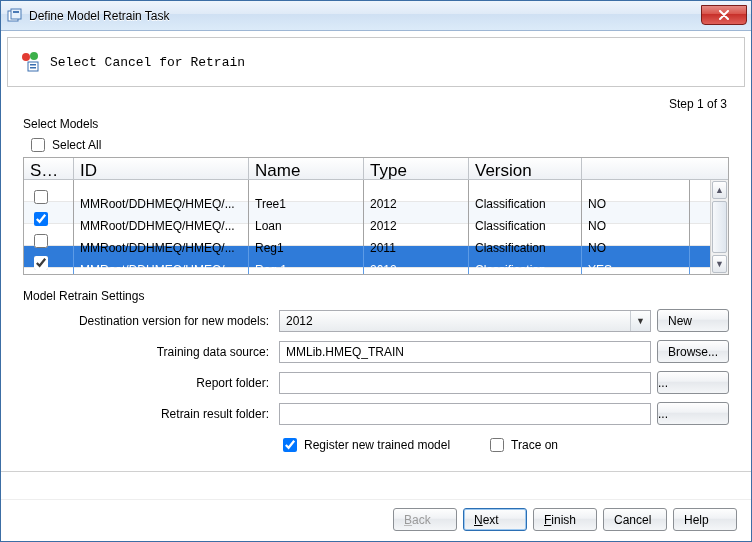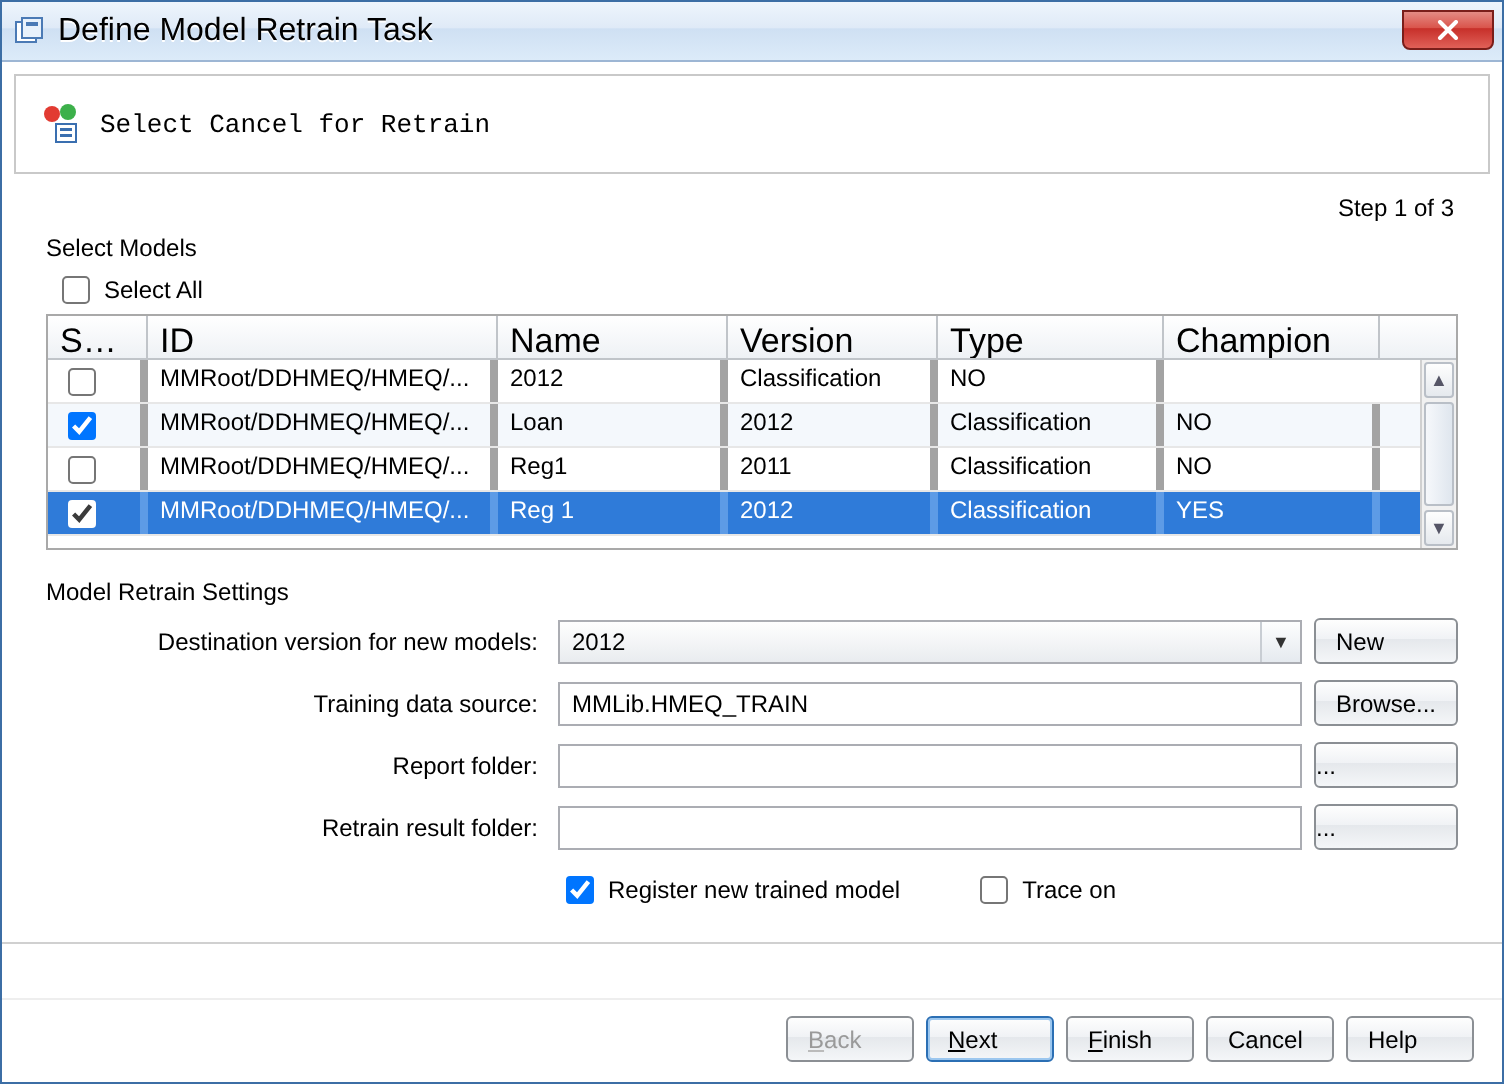--- a/index.html
+++ b/index.html
@@ -26,21 +26,21 @@
     padding: 0 0 0 6px;
   }
   .titlebar .app-icon {
     width: 16px; height: 16px;
     margin-right: 6px;
     display: inline-flex; align-items: center; justify-content: center;
   }
   .titlebar .title {
     flex: 1;
     color: #000;
-    font-size: 16px;
+    font-size: 12px;
     text-shadow: 0 1px 0 #fff;
   }
   .titlebar .win-btn {
     width: 46px; height: 20px;
     background: linear-gradient(to bottom, #e48b84 0%, #d9534a 45%, #c7302a 46%, #e06058 100%);
     border: 1px solid #7a1e1a;
     border-bottom-left-radius: 4px;
     border-bottom-right-radius: 4px;
     color: #fff;
     display: flex; align-items: center; justify-content: center;
@@ -119,22 +119,22 @@
   }
   .grid-rows { flex: 1; }
   .grid-row {
     display: grid;
     grid-template-columns: 50px 175px 115px 105px 113px 108px;
     height: 22px;
     border-bottom: 1px solid #e7e7e7;
     font-size: 12px;
   }
   .grid-row > div {
-    border-right: 4px solid #a3a3a3;
-    padding: 2px 6px;
+    border-right: 1px solid #a3a3a3;
+    padding: 17px 6px;
     white-space: nowrap; overflow: hidden; text-overflow: ellipsis;
   }
   .grid-row .cell-check { display:flex; align-items:center; justify-content:flex-start; padding-left: 6px; }
   .grid-row .cell-check input { width: 14px; height: 14px; }
   .row-alt { background: #f4f8fc; }
   .row-sel {
     background: #2f7bd9;
     color: #fff;
   }
   .row-sel > div { border-right-color: #5d9be6; }
@@ -278,32 +278,32 @@
   <div class="select-all-row">
     <input type="checkbox" style="">
     <span>Select All</span>
   </div>
 
   <div class="grid-wrap">
     <div class="grid-head">
       <div>Sel...</div>
       <div>ID</div>
       <div>Name</div>
+      <div>Type</div>
       <div>Version</div>
-      <div>Type</div>
-      <div>Champion</div>
       <div></div>
     </div>
     <div class="grid-body">
       <div class="grid-rows">
         <div class="grid-row">
           <div class="cell-check">
               <input type="checkbox" style="">
             </div>
           <div>MMRoot/DDHMEQ/HMEQ/...</div>
+          <div>Tree1</div>
           <div>2012</div>
           <div>Classification</div>
           <div>NO</div>
         </div>
         <div class="grid-row row-alt">
           <div class="cell-check">
               <input type="checkbox" checked="" style="">
             </div>
           <div>MMRoot/DDHMEQ/HMEQ/...</div>
           <div>Loan</div>

